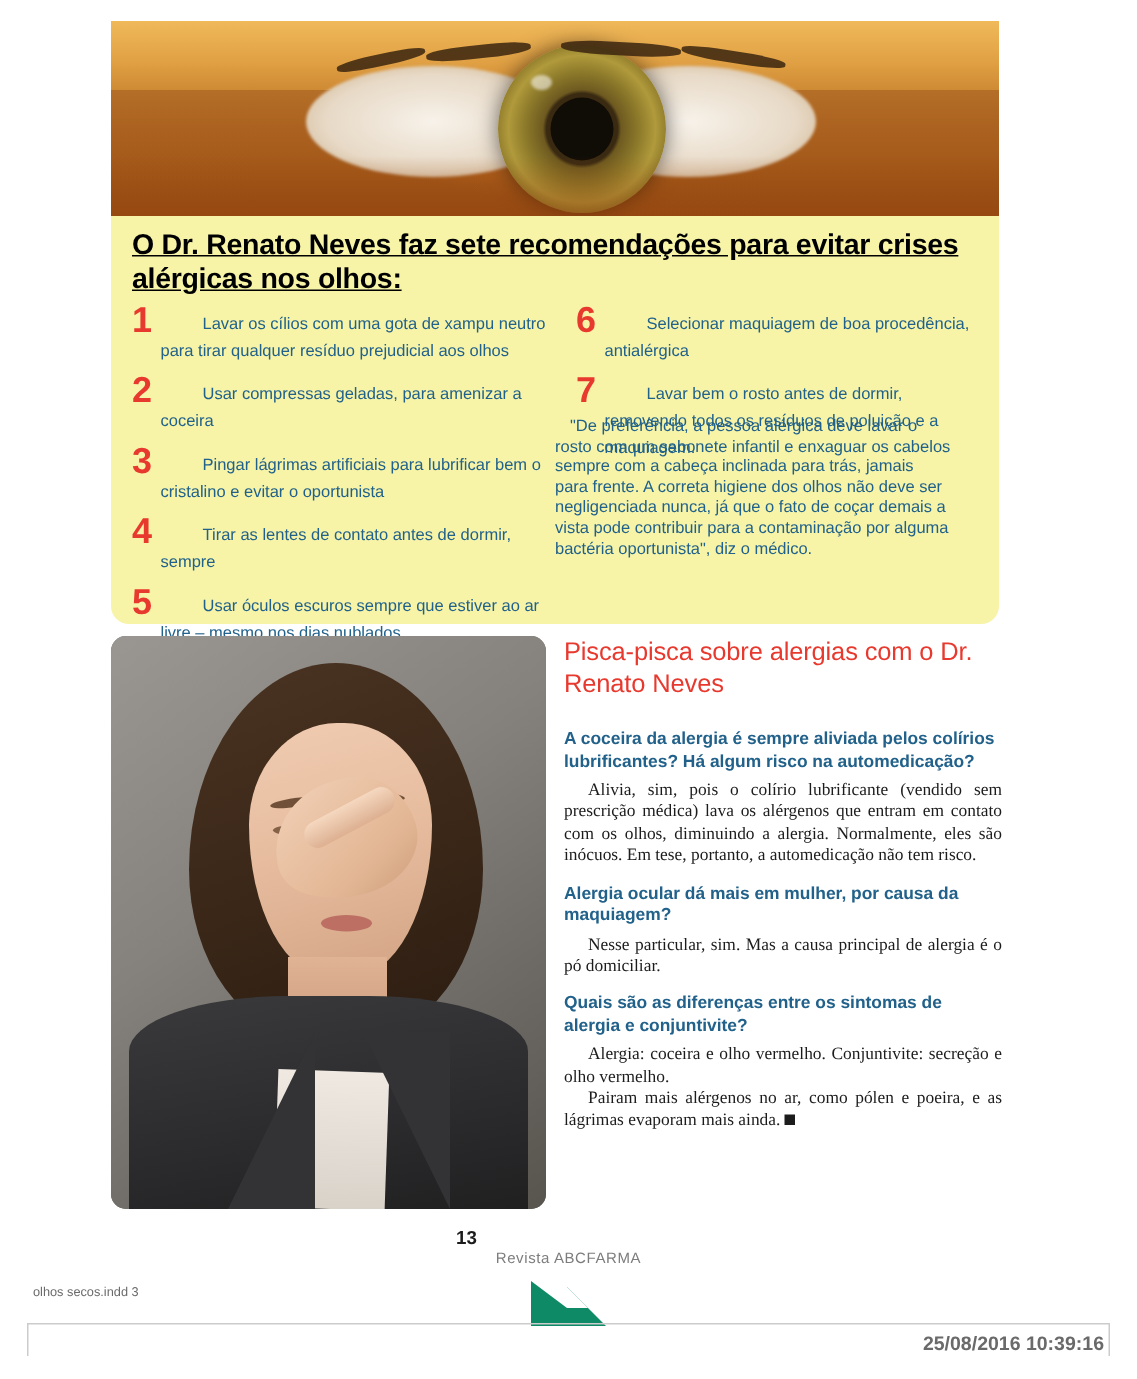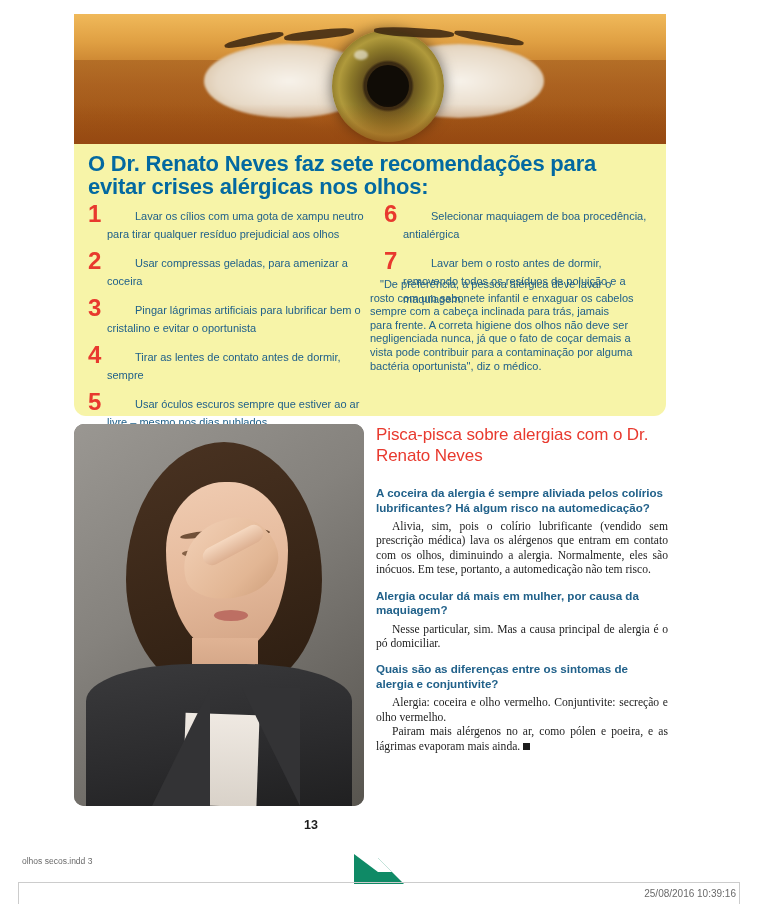--- a/index.html
+++ b/index.html
@@ -92,25 +92,26 @@
     left: 74px; top: 144px;
     width: 592px; height: 272px;
     background: #f7f4a8;
     border-bottom-left-radius: 12px;
     border-bottom-right-radius: 12px;
   }
   .panel-title {
     position: absolute;
     left: 14px; top: 8px;
     width: 564px;
-    color: #0369a1;
-    font-size: 22px;
+    color: #000000;
+    font-size: 19px;
     font-weight: bold;
     line-height: 23px;
     letter-spacing: -0.2px;
+    text-decoration: underline;
   }
   .reco-cols {
     position: absolute;
     left: 14px; top: 62px;
     width: 566px;
   }
   .col-left { position: absolute; left: 0; top: 0; width: 280px; }
   .col-right { position: absolute; left: 296px; top: 0; width: 270px; }
 
   .reco-item {
@@ -315,21 +316,22 @@
     position: absolute;
     left: 22px; top: 856px;
     color: #6a6a6a;
     font-size: 8.5px;
     text-align: right;
   }
   .footer-right {
     position: absolute;
     right: 22px; top: 888px;
     color: #6a6a6a;
-    font-size: 10px;
+    font-size: 13px;
+    font-weight: bold;
   }
   .side-rule-l {
     position: absolute;
     left: 18px; top: 882px;
     width: 1px; height: 22px;
     background: #cccccc;
   }
   .side-rule-r {
     position: absolute;
     left: 739px; top: 882px;
@@ -436,20 +438,21 @@
     <div class="q">Alergia ocular dá mais em mulher, por causa da maquiagem?</div>
     <div class="a">Nesse particular, sim. Mas a causa principal de alergia é o pó domiciliar.</div>
 
     <div class="q">Quais são as diferenças entre os sintomas de alergia e conjuntivite?</div>
     <div class="a">Alergia: coceira e olho vermelho. Conjuntivite: secreção e olho vermelho.</div>
 
     <div class="a"><span>Pairam mais alérgenos no ar, como pólen e poeira, e as lágrimas evaporam mais ainda.</span><span class="endmark"></span></div>
   </div>
 
   <div class="folio">13</div>
+  <div class="folio-sub">Revista ABCFARMA</div>
 
   <div class="logo-mark">
     <svg width="70" height="38" viewBox="0 0 70 38" xmlns="http://www.w3.org/2000/svg">
       <path d="M10 36 L10 6 L34 24 L34 10 L60 36 Z" fill="#0f8a66"></path>
       <path d="M34 24 L34 10 L48 24 Z" fill="#ffffff"></path>
     </svg>
   </div>
 
   <div class="footer-rule"></div>
   <div class="side-rule-l"></div>

